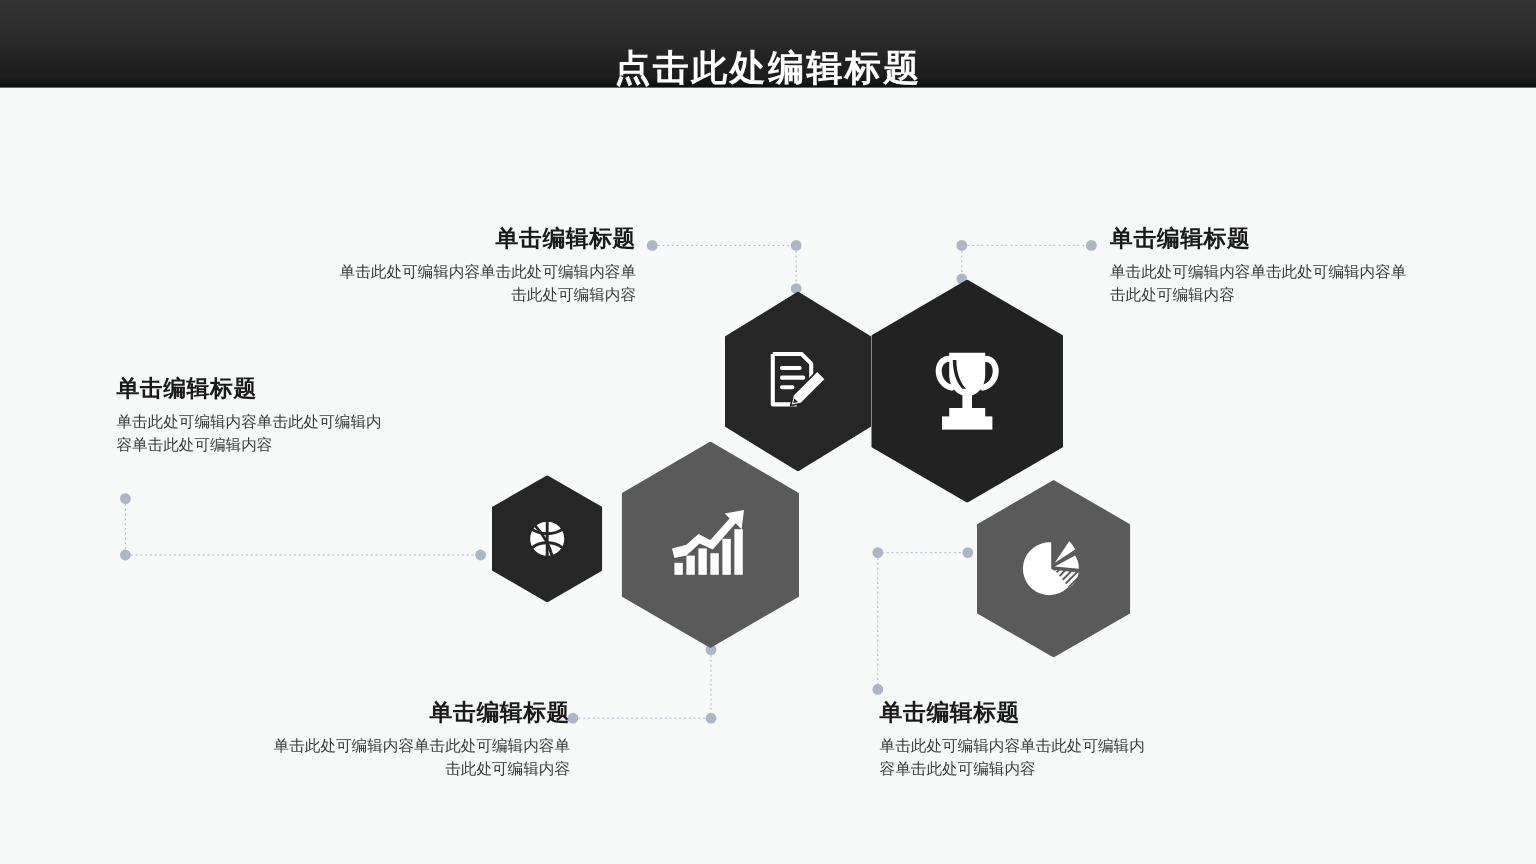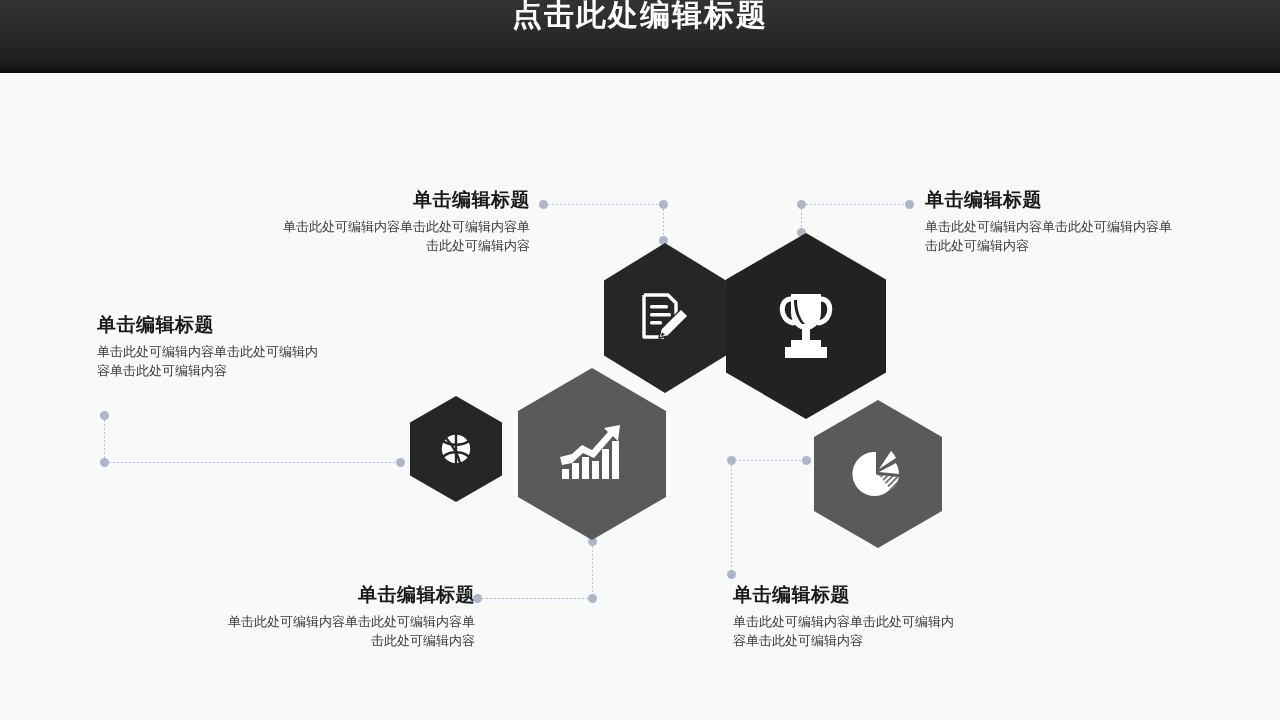--- a/index.html
+++ b/index.html
@@ -5,21 +5,21 @@
   html,body{margin:0;padding:0;}
   body{
     width:1280px;height:720px;overflow:hidden;position:relative;
     background:#f8f9f9;
     font-family:"Liberation Sans","DejaVu Sans",sans-serif;
   }
   
   .title-bar{
     position:absolute;left:0;top:0;width:1280px;height:73px;
     background:linear-gradient(180deg,#333333 0%,#2a2a2a 45%,#1c1c1c 88%,#0d0d0d 100%);
-    display:flex;align-items:flex-start;justify-content:center;
+    display:flex;align-items:flex-end;justify-content:center;
     box-sizing:border-box;
     font-family:Liberation Serif, serif;
   }
   .title-text{
     color:#ffffff;font-size:30px;font-weight:700;letter-spacing:2px;
     line-height:1;
   }
   
   .stage{position:absolute;left:0;top:0;width:1280px;height:720px;}
   

